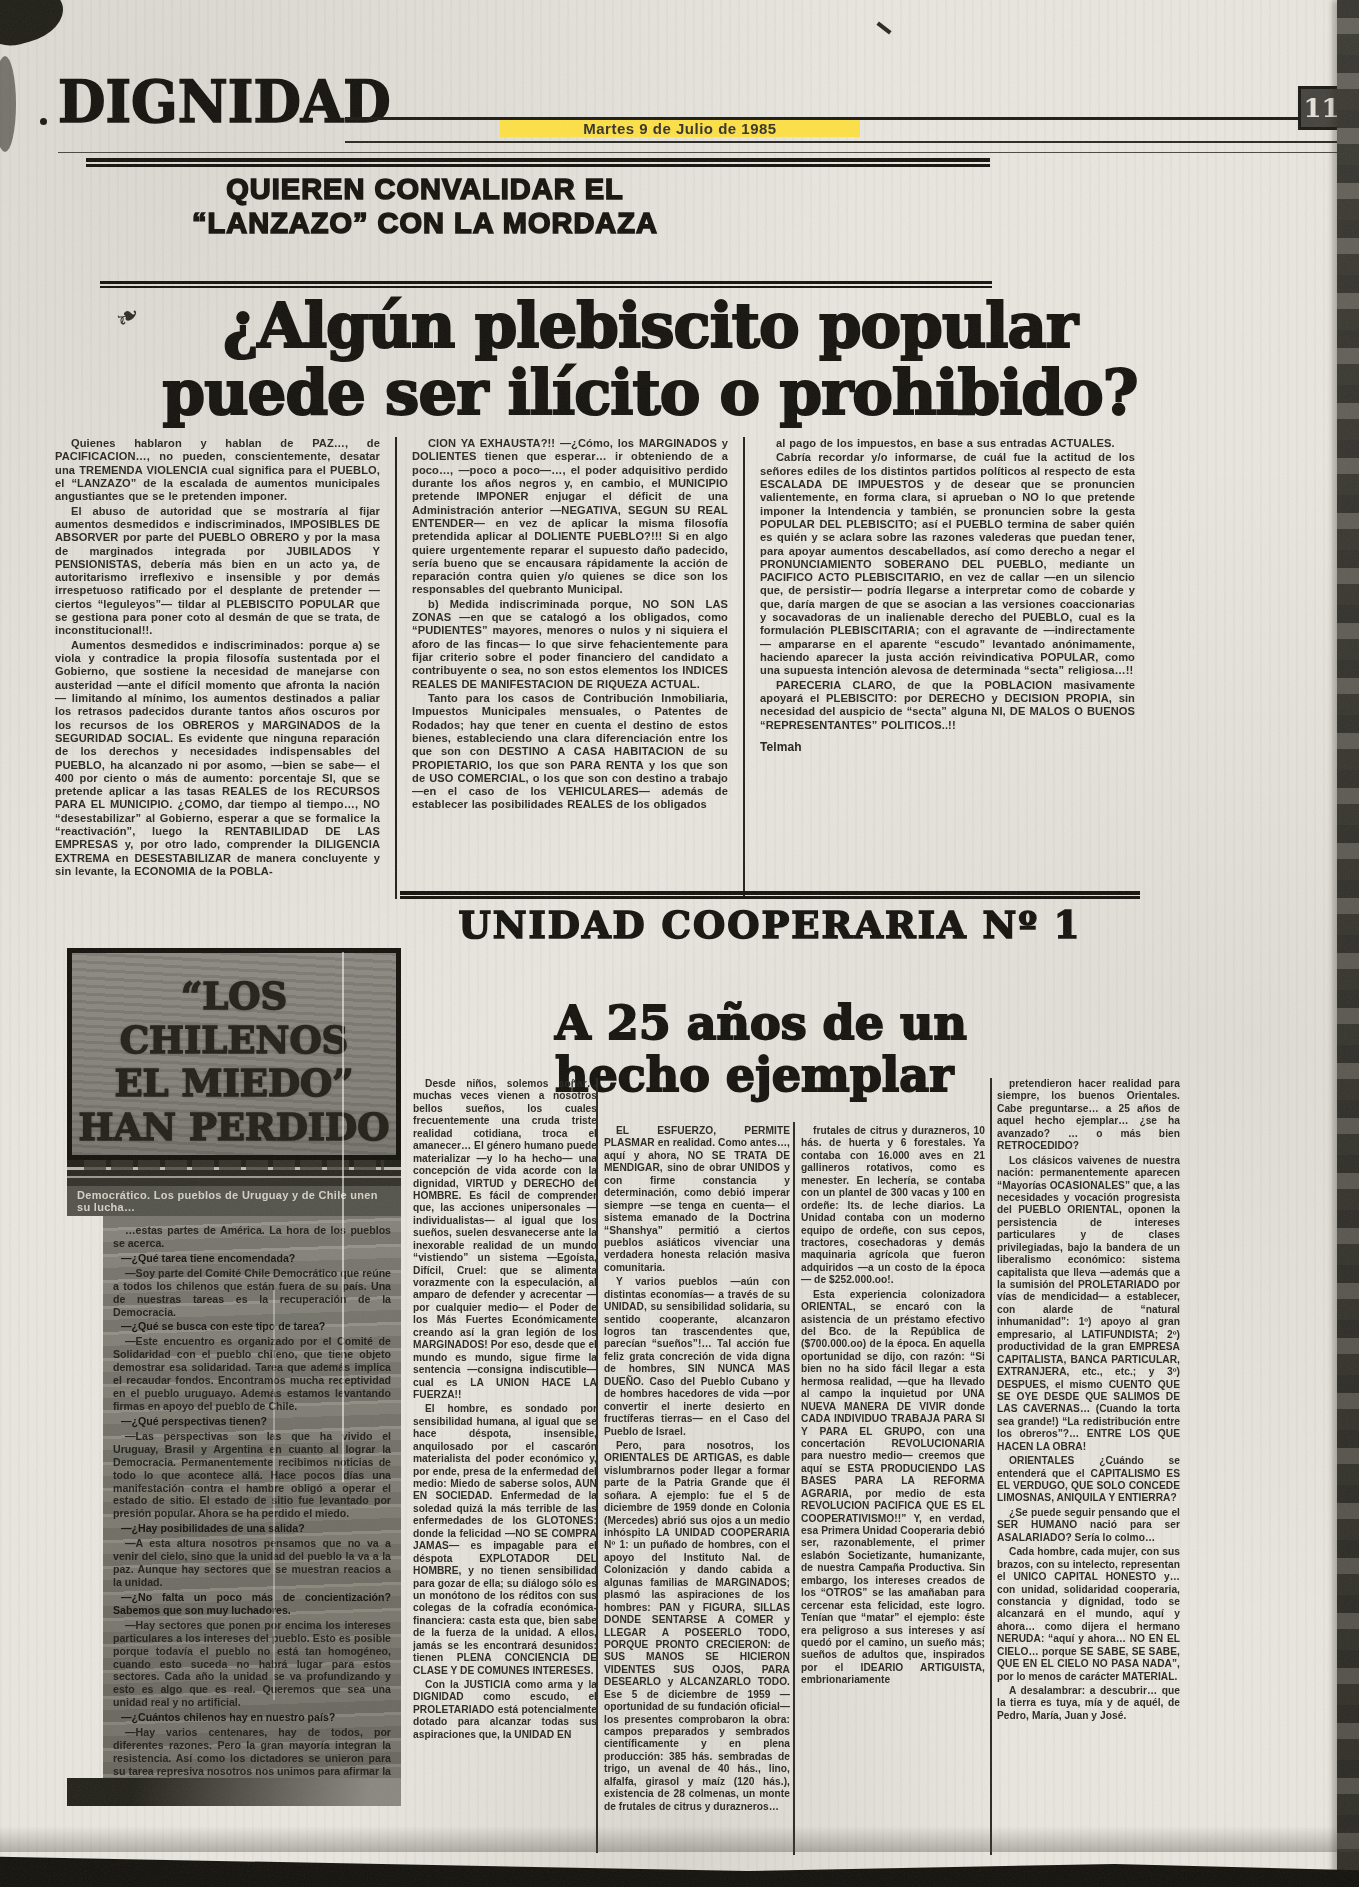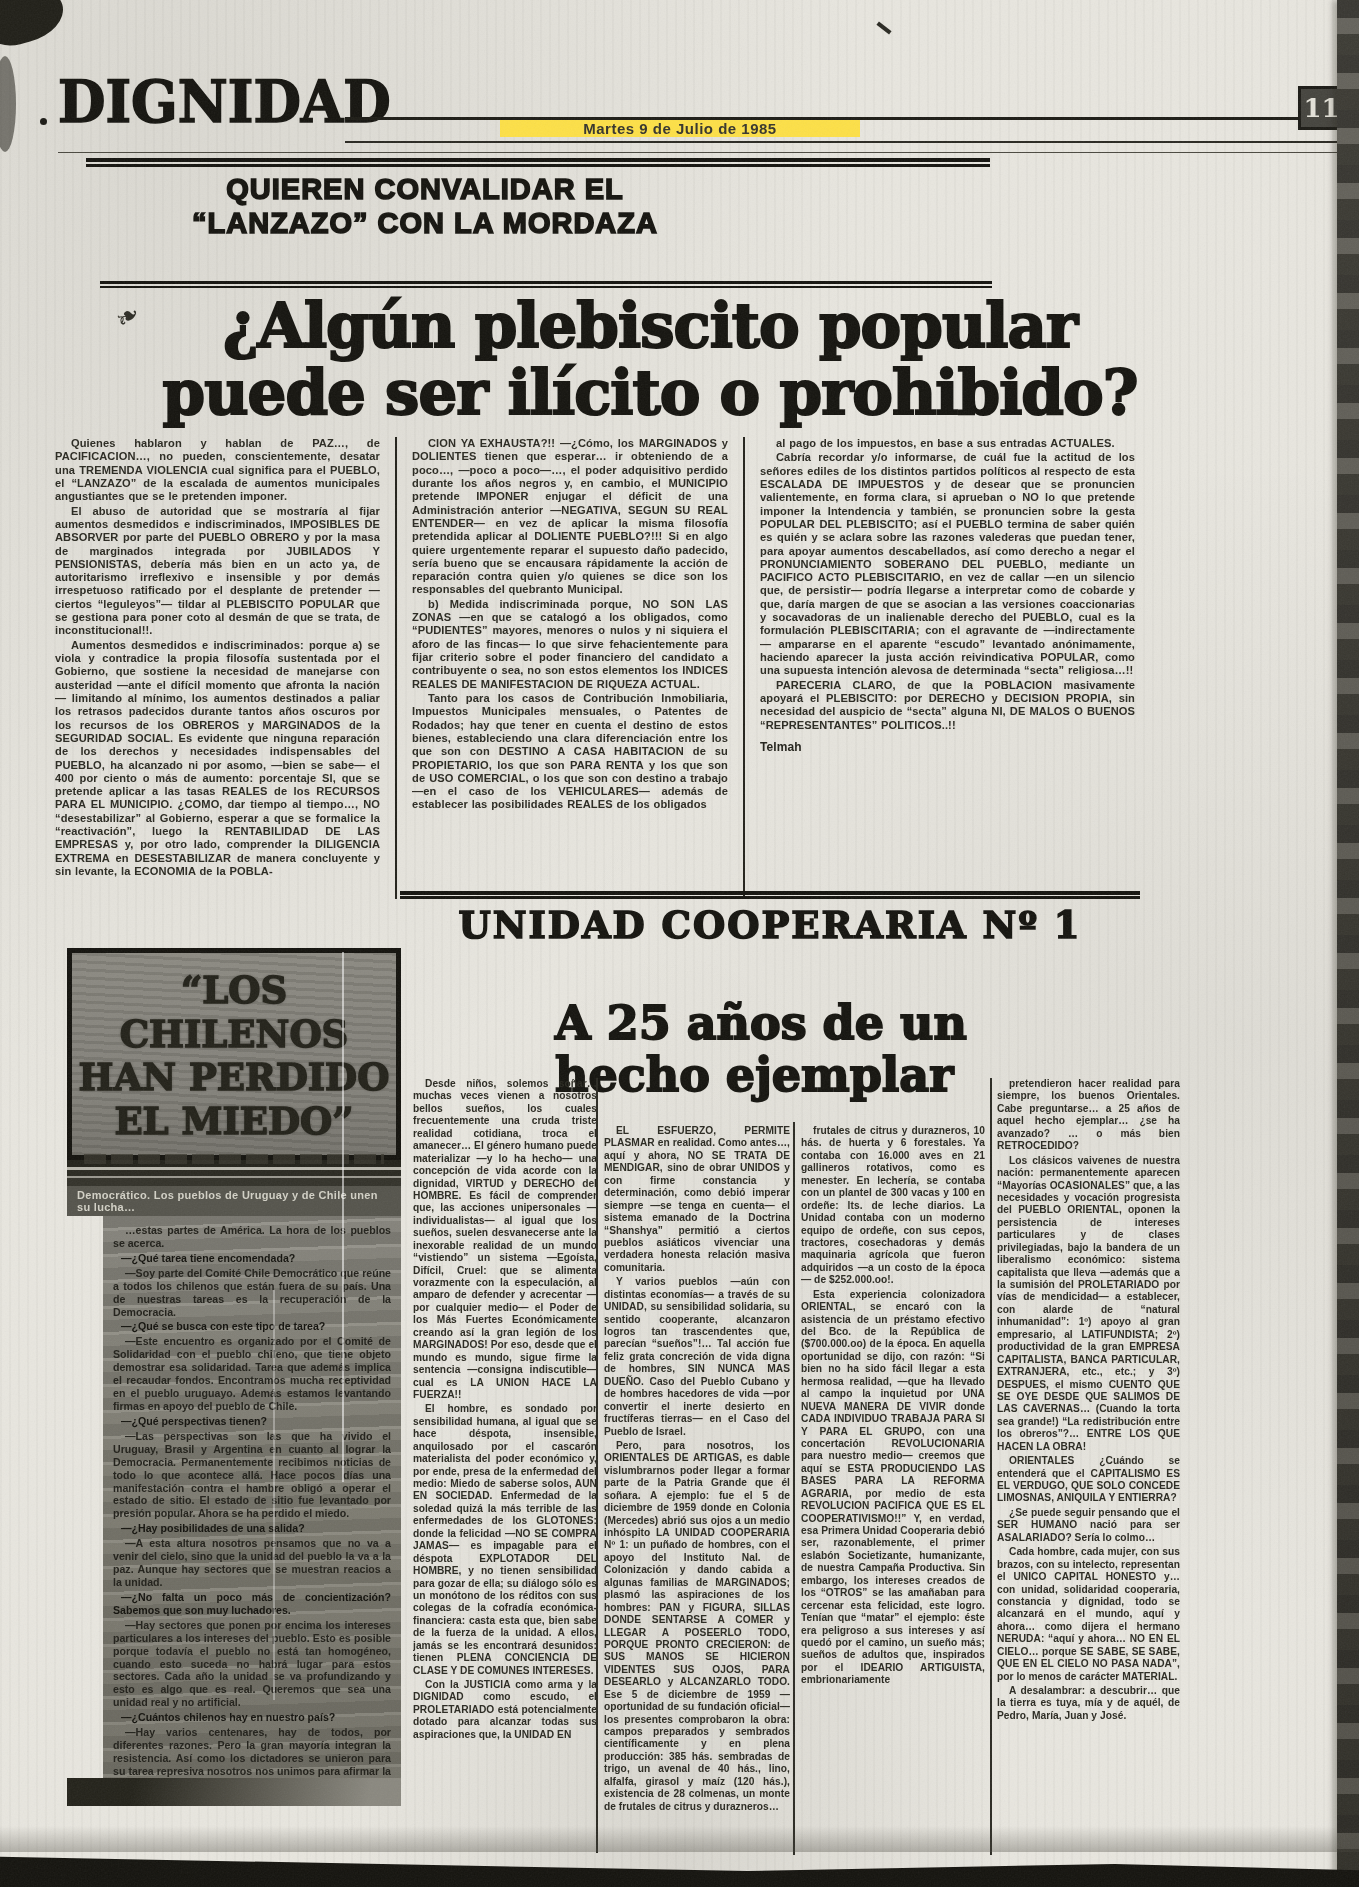--- a/index.html
+++ b/index.html
@@ -83,21 +83,21 @@
   }
   .coop-head {
     position:absolute; left:555px; top:998px; width:450px; 
     font-family:"DejaVu Serif", serif; font-weight:bold; font-size:46px; line-height:1.13;
     color:#15140f; -webkit-text-stroke:1.9px #15140f;
   }
 
   
   .chile-wrap { position:absolute; left:67px; top:948px; width:334px; }
   .chile-frame {
-    border:5px solid #13120d; height:212px; padding-top:16px;
+    border:5px solid #13120d; height:212px; padding-top:22px;
     background:
       repeating-linear-gradient(3deg, rgba(20,20,14,.12) 0 3px, transparent 3px 8px),
       linear-gradient(#8c8a82, #83817a 70%, #77756e);
   }
   .chile-title {
     text-align:center; font-family:"DejaVu Serif", serif; font-weight:bold;
     font-size:37px; line-height:1.18; color:#23221a;
     -webkit-text-stroke:1.4px #23221a; text-shadow:0 0 3px rgba(25,24,18,.55);
     filter:blur(.3px);
   }
@@ -216,22 +216,22 @@
   <div class="coop-title">UNIDAD COOPERARIA Nº 1</div>
   <div class="coop-head">
     <div>A 25 años de un</div>
     <div>hecho ejemplar</div>
   </div>
 
   <div class="chile-wrap">
     <div class="chile-frame">
       <div class="chile-title">
         <div>“LOS CHILENOS</div>
+        <div>EL MIEDO”</div>
         <div>HAN PERDIDO</div>
-        <div>EL MIEDO”</div>
       </div>
       <div class="chile-caption-sm"></div>
     </div>
     <div class="chile-bands"></div>
     <div class="chile-caption">Democrático. Los pueblos de Uruguay y de Chile unen su lucha…</div>
     <div class="chile-interview">
         <p>…estas partes de América. La hora de los pueblos se acerca.</p>
         <p class="q">—¿Qué tarea tiene encomendada?</p>
         <p>—Soy parte del Comité Chile Democrático que reúne a todos los chilenos que están fuera de su país. Una de nuestras tareas es la recuperación de la Democracia.</p>
         <p class="q">—¿Qué se busca con este tipo de tarea?</p>

